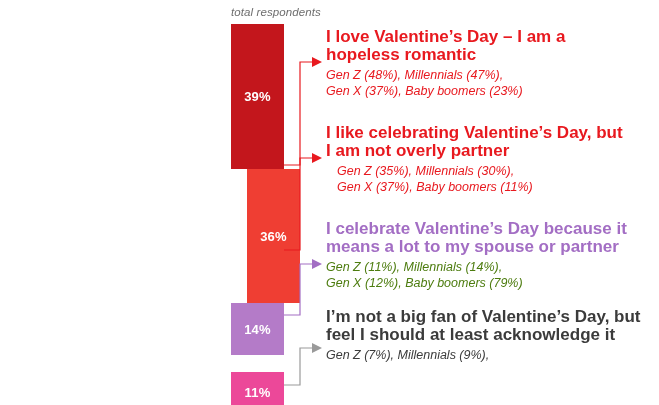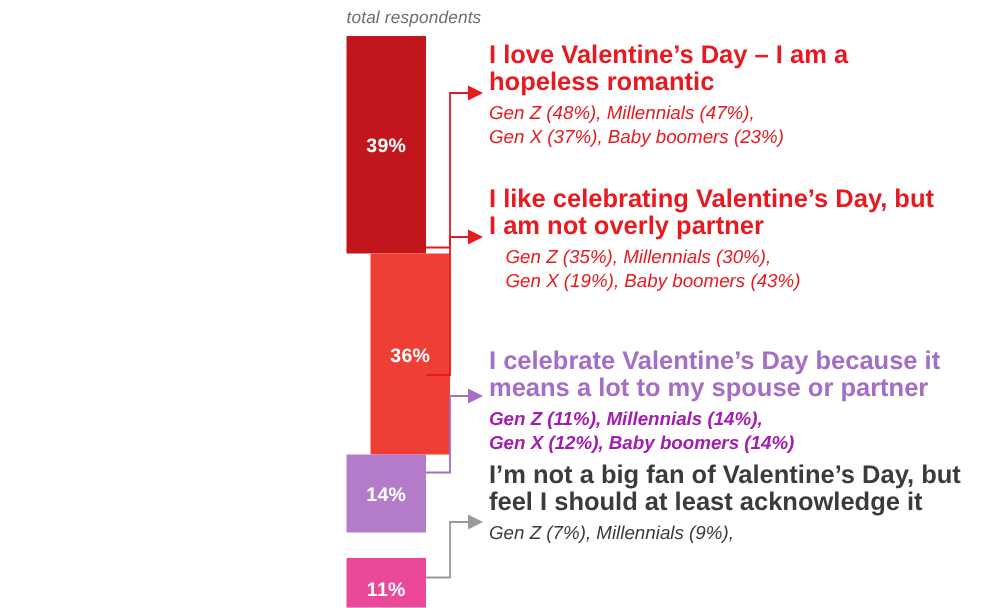--- a/index.html
+++ b/index.html
@@ -116,32 +116,32 @@
     </div>
   </div>
 
   <div class="ann" style="left:326px;top:124px;width:320px;">
     <div class="ann-head" style="color:#e8191f;">
       <span>I like celebrating Valentine’s Day, but</span><br>
       <span>I am not overly partner</span>
     </div>
     <div class="ann-sub" style="color:#e8191f;margin-left:11px;">
       <span>Gen Z (35%), Millennials (30%),</span><br>
-      <span>Gen X (19%), Baby boomers (43%)</span>
+      <span>Gen X (37%), Baby boomers (11%)</span>
     </div>
   </div>
 
-  <div class="ann" style="left:326px;top:220px;width:320px;margin-top:12px;">
+  <div class="ann" style="left:326px;top:220px;width:320px;">
     <div class="ann-head" style="color:#a36ec4;">
       <span>I celebrate Valentine’s Day because it</span><br>
       <span>means a lot to my spouse or partner</span>
     </div>
-    <div class="ann-sub" style="color:#a21caf;font-weight:bold;">
+    <div class="ann-sub" style="color:#4d7c0f;">
       <span>Gen Z (11%), Millennials (14%),</span><br>
-      <span>Gen X (12%), Baby boomers (14%)</span>
+      <span>Gen X (12%), Baby boomers (79%)</span>
     </div>
   </div>
 
   <div class="ann" style="left:326px;top:308px;width:320px;">
     <div class="ann-head" style="color:#3b3b3b;">
       <span>I’m not a big fan of Valentine’s Day, but</span><br>
       <span>feel I should at least acknowledge it</span>
     </div>
     <div class="ann-sub" style="color:#3b3b3b;">
       <span>Gen Z (7%), Millennials (9%),</span><br>

